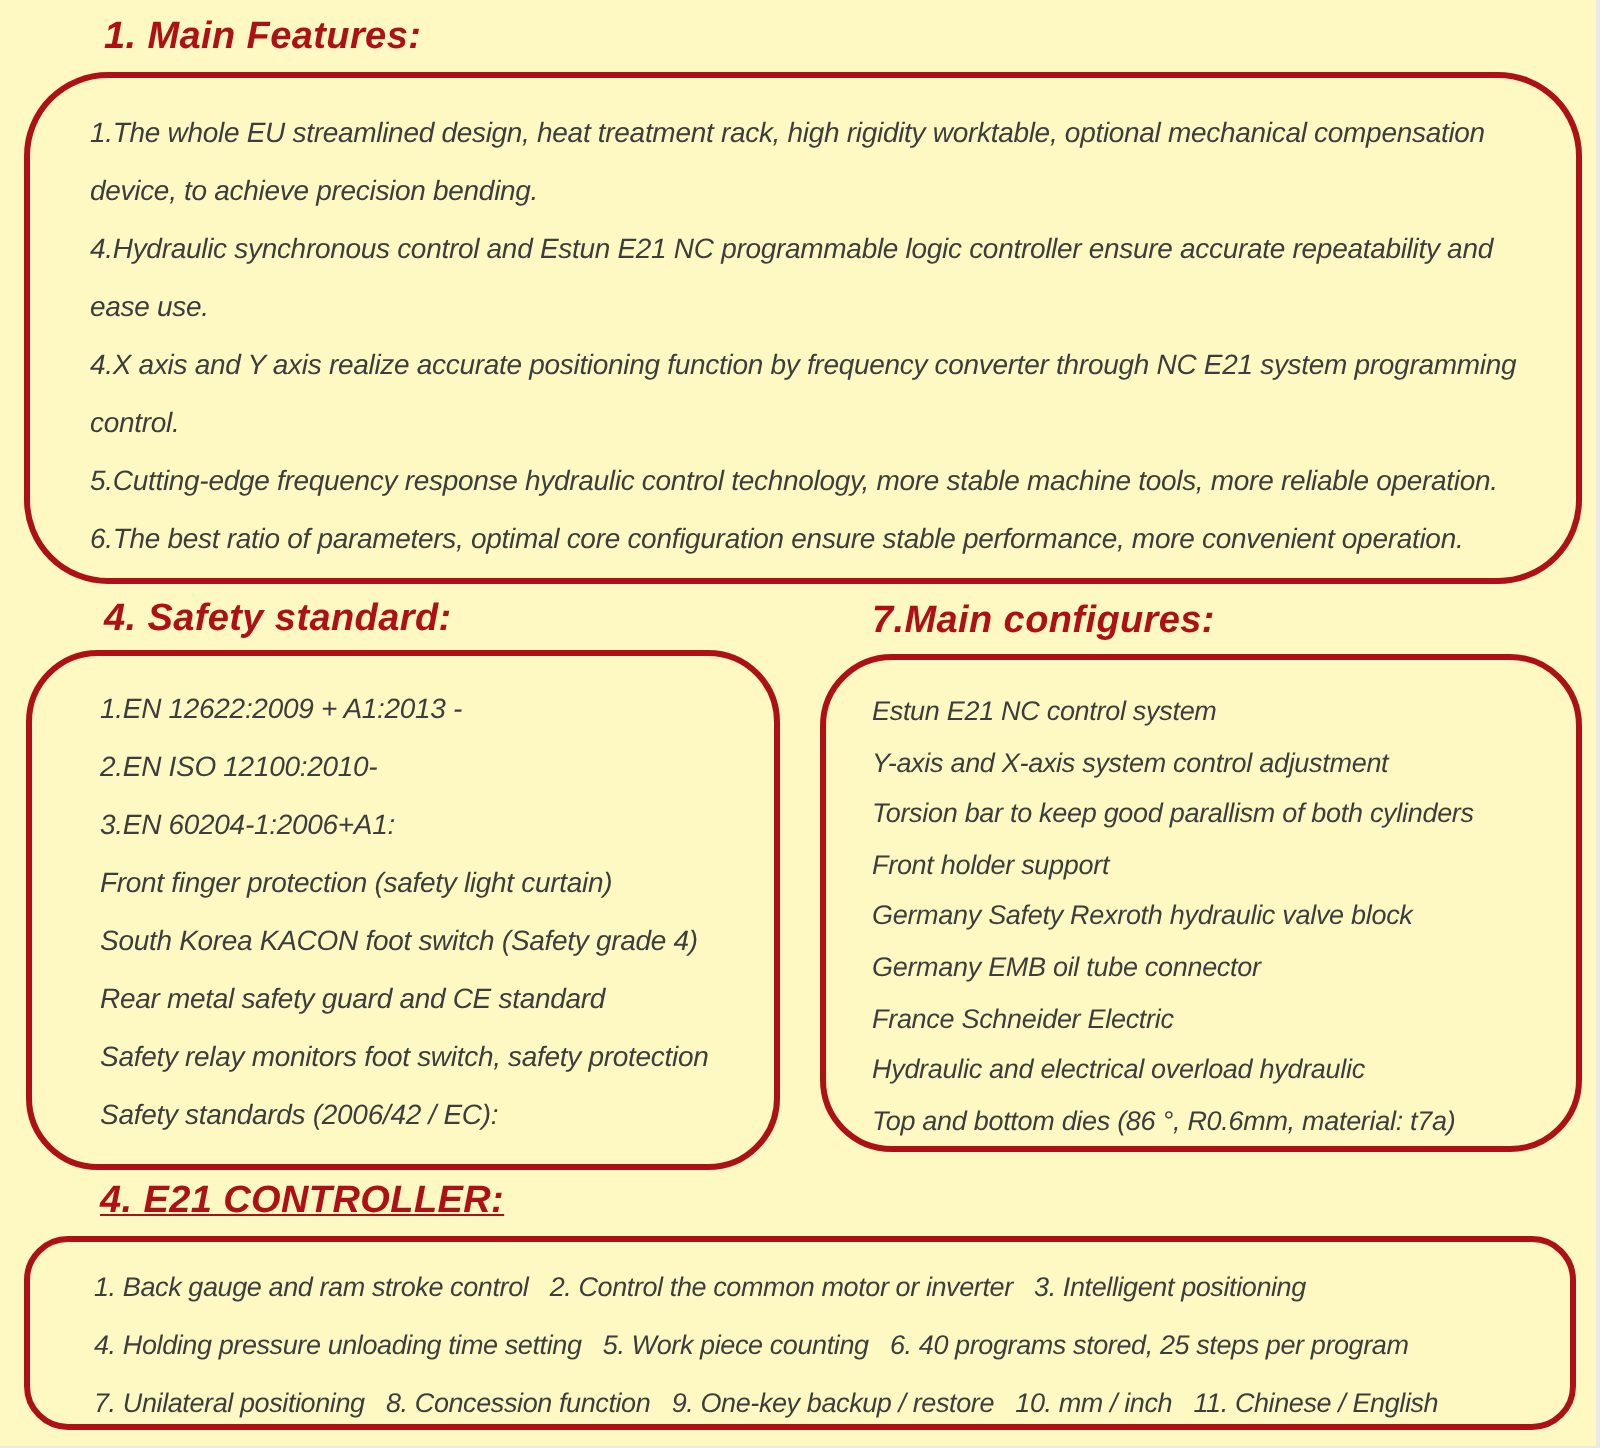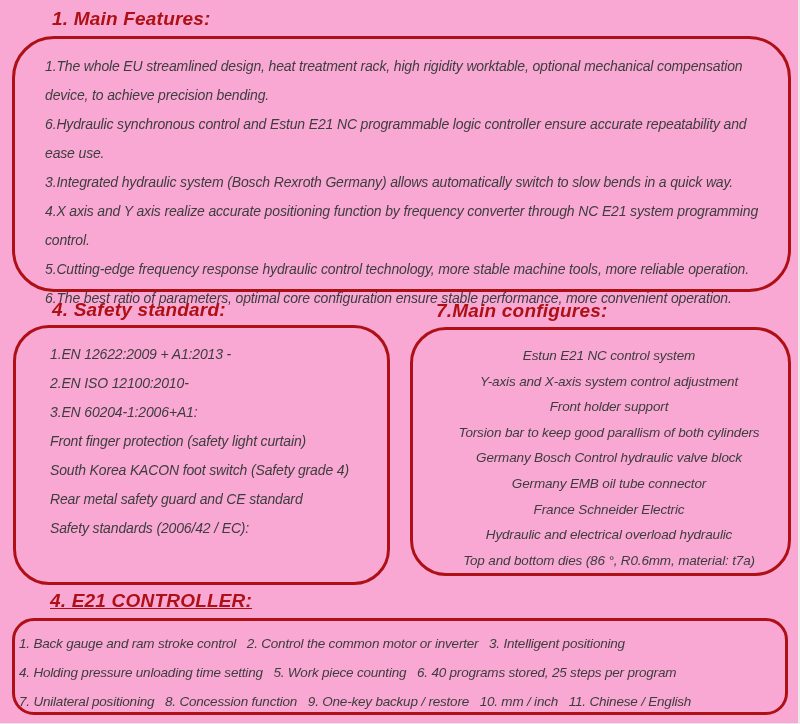--- a/index.html
+++ b/index.html
@@ -4,21 +4,21 @@
 <style>
   html, body {
     margin: 0;
     padding: 0;
     background: #f4f4f4;
   }
   .page {
     position: relative;
     width: 800px;
     height: 724px;
-    background: #f9a8d4;
+    background: #fef9c3;
     overflow: hidden;
     font-family: "Liberation Sans", "DejaVu Sans", sans-serif;
     font-style: italic;
     color: var(--text, #3d3d3d);
     box-shadow: inset -2px 0 0 #e9e9e9, inset 0 -1px 0 #e9e9e9;
   }
   .heading {
     position: absolute;
     margin: 0;
     font-size: 19px;
@@ -57,75 +57,74 @@
     padding: 12px 8px 0 34px;
   }
   #box-safety p { white-space: nowrap; font-style: italic; }
   
   #h-configures { left: 436px; top: 300px; }
   #box-configures {
     left: 410px; top: 327px;
     width: 381px; height: 249px;
     border-radius: 36px;
     padding: 13px 6px 0 23px;
-    text-align: center;
   }
   #box-configures p {
     white-space: nowrap;
     font-size: 13.5px;
     line-height: 25.6px;
   }
   
   #h-controller { left: 50px; top: 590px; text-decoration: underline; }
   #box-controller {
     left: 12px; top: 618px;
     width: 776px; height: 97px;
     border-radius: 22px;
-    padding: 8px 0 0 4px;
+    padding: 8px 0 0 32px;
   }
   #box-controller p {
     white-space: pre;
     font-size: 13.5px;
     letter-spacing: -0.2px;
     line-height: 29px;
   }
 </style>
 </head>
 <body>
 
 <div class="page">
 
   <h2 class="heading" id="h-main-features">1. Main Features:</h2>
   <div class="box" id="box-main-features">
     <p>1.The whole EU streamlined design, heat treatment rack, high rigidity worktable, optional mechanical compensation device, to achieve precision bending.</p>
-    <p>6.Hydraulic synchronous control and Estun E21 NC programmable logic controller ensure accurate repeatability and ease use.</p>
-    <p>3.Integrated hydraulic system (Bosch Rexroth Germany) allows automatically switch to slow bends in a quick way.</p>
+    <p>4.Hydraulic synchronous control and Estun E21 NC programmable logic controller ensure accurate repeatability and ease use.</p>
     <p>4.X axis and Y axis realize accurate positioning function by frequency converter through NC E21 system programming control.</p>
     <p>5.Cutting-edge frequency response hydraulic control technology, more stable machine tools, more reliable operation.</p>
     <p>6.The best ratio of parameters, optimal core configuration ensure stable performance, more convenient operation.</p>
   </div>
 
   <h2 class="heading" id="h-safety">4. Safety standard:</h2>
   <div class="box" id="box-safety">
     <p>1.EN 12622:2009 + A1:2013 -</p>
     <p>2.EN ISO 12100:2010-</p>
     <p>3.EN 60204-1:2006+A1:</p>
     <p>Front finger protection (safety light curtain)</p>
     <p>South Korea KACON foot switch (Safety grade 4)</p>
     <p>Rear metal safety guard and CE standard</p>
+    <p>Safety relay monitors foot switch, safety protection</p>
     <p>Safety standards (2006/42 / EC):</p>
   </div>
 
   <h2 class="heading" id="h-configures">7.Main configures:</h2>
   <div class="box" id="box-configures">
     <p>Estun E21 NC control system</p>
     <p>Y-axis and X-axis system control adjustment</p>
+    <p>Torsion bar to keep good parallism of both cylinders</p>
     <p>Front holder support</p>
-    <p>Torsion bar to keep good parallism of both cylinders</p>
-    <p>Germany Bosch Control hydraulic valve block</p>
+    <p>Germany Safety Rexroth hydraulic valve block</p>
     <p>Germany EMB oil tube connector</p>
     <p>France Schneider Electric</p>
     <p>Hydraulic and electrical overload hydraulic</p>
     <p>Top and bottom dies (86 °, R0.6mm, material: t7a)</p>
   </div>
 
   <h2 class="heading" id="h-controller">4. E21 CONTROLLER:</h2>
   <div class="box" id="box-controller">
     <p>1. Back gauge and ram stroke control   2. Control the common motor or inverter   3. Intelligent positioning</p>
     <p>4. Holding pressure unloading time setting   5. Work piece counting   6. 40 programs stored, 25 steps per program</p>

